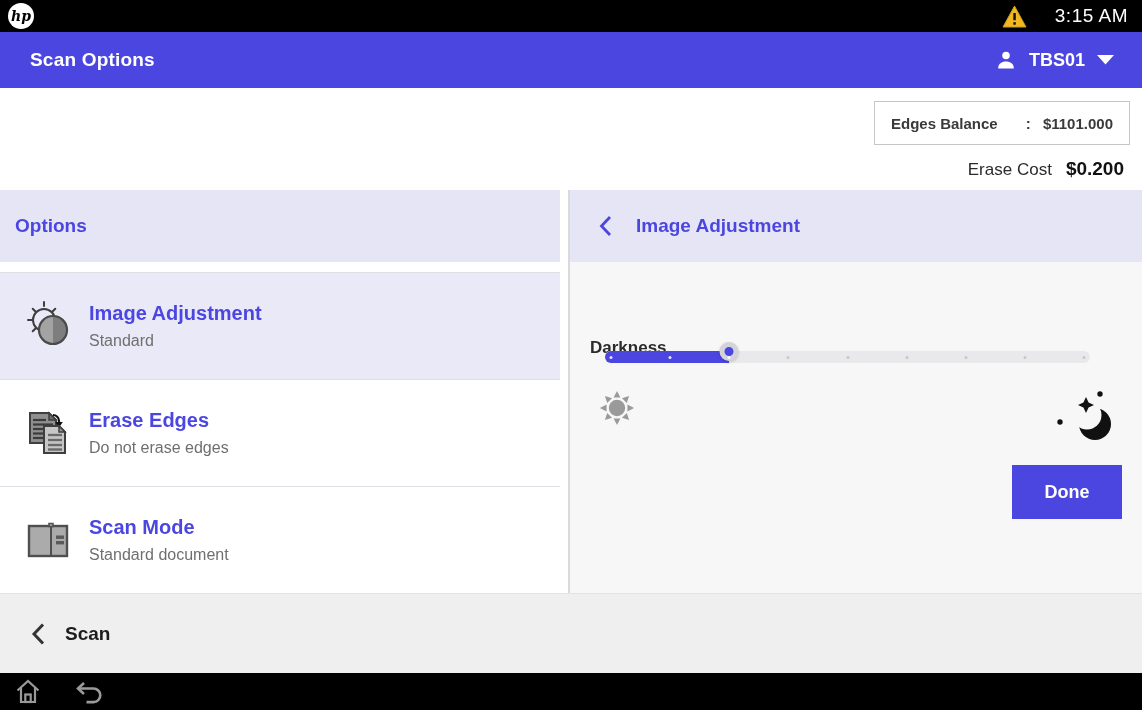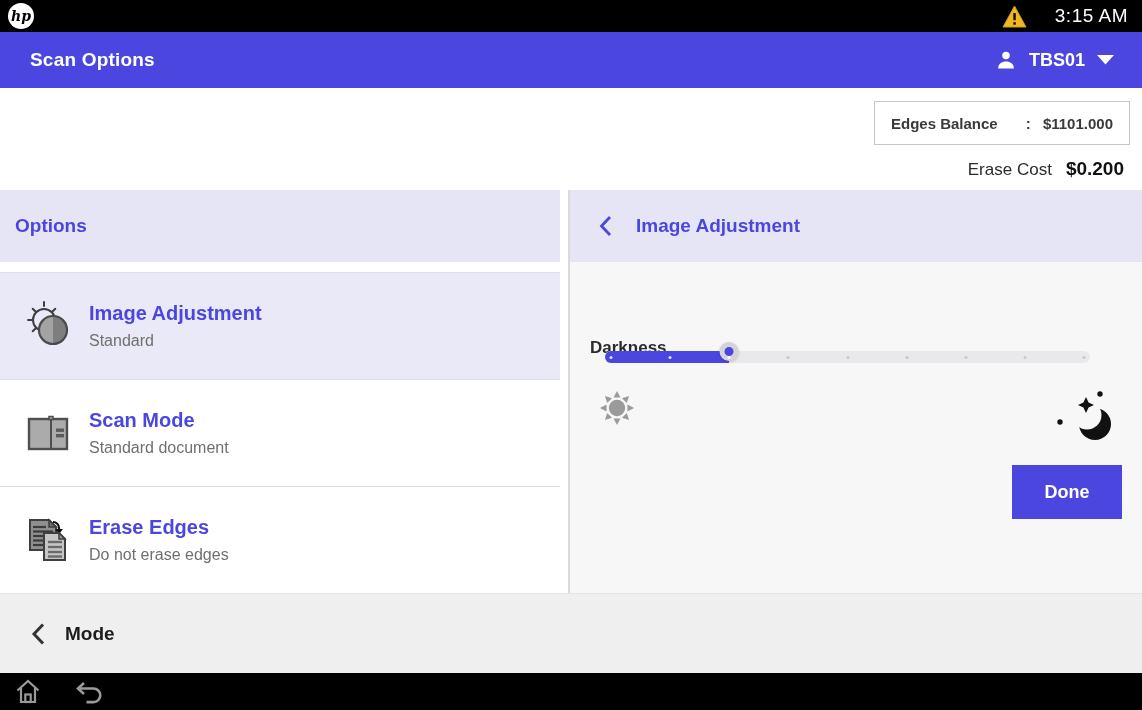--- a/index.html
+++ b/index.html
@@ -145,36 +145,20 @@
         </g>
         <circle cx="24" cy="22" r="11" fill="none" stroke="#3d3d3d" stroke-width="2"></circle>
         <path d="M33 18 a14 14 0 0 0 0 28 z" fill="#a3a3a3"></path>
         <path d="M33 18 a14 14 0 0 1 0 28 z" fill="#7e7e7e"></path>
         <circle cx="33" cy="32" r="14" fill="none" stroke="#4a4a4a" stroke-width="2.2"></circle>
       </svg>
     </span>
     <div>
       <div class="option-title">Image Adjustment</div>
       <div class="option-subtitle">Standard</div>
-    </div>
-  </div>
-
-  <div class="option-item">
-    <span class="option-icon">
-      <svg width="56" height="56" viewBox="0 0 56 56">
-        <rect x="9" y="14" width="38" height="30" fill="#ababab" stroke="#4f4f4f" stroke-width="2.4"></rect>
-        <line x1="31" y1="14" x2="31" y2="44" stroke="#4f4f4f" stroke-width="2"></line>
-        <rect x="29" y="11.5" width="4" height="3" fill="#ababab" stroke="#4f4f4f" stroke-width="1.5"></rect>
-        <rect x="36" y="23.5" width="8" height="3.4" fill="#5a5a5a"></rect>
-        <rect x="36" y="29" width="8" height="3.4" fill="#5a5a5a"></rect>
-      </svg>
-    </span>
-    <div>
-      <div class="option-title">Scan Mode</div>
-      <div class="option-subtitle">Standard document</div>
     </div>
   </div>
 
   <div class="option-item">
     <span class="option-icon">
       <svg width="56" height="56" viewBox="0 0 56 56">
         <path d="M10 8 h19 l7 7 v23 h-26 z" fill="#8f8f8f" stroke="#3f3f3f" stroke-width="2"></path>
         <path d="M29 8 l7 7 h-7 z" fill="#6c6c6c" stroke="#3f3f3f" stroke-width="1.5"></path>
         <g stroke="#3c3c3c" stroke-width="2.2">
           <line x1="13" y1="15" x2="26" y2="15"></line>
@@ -193,20 +177,36 @@
           <line x1="28" y1="40" x2="42" y2="40"></line>
             <line x1="28" y1="44.5" x2="42" y2="44.5"></line>
         </g>
       </svg>
     </span>
     <div>
       <div class="option-title">Erase Edges</div>
       <div class="option-subtitle">Do not erase edges</div>
     </div>
   </div>
+
+  <div class="option-item">
+    <span class="option-icon">
+      <svg width="56" height="56" viewBox="0 0 56 56">
+        <rect x="9" y="14" width="38" height="30" fill="#ababab" stroke="#4f4f4f" stroke-width="2.4"></rect>
+        <line x1="31" y1="14" x2="31" y2="44" stroke="#4f4f4f" stroke-width="2"></line>
+        <rect x="29" y="11.5" width="4" height="3" fill="#ababab" stroke="#4f4f4f" stroke-width="1.5"></rect>
+        <rect x="36" y="23.5" width="8" height="3.4" fill="#5a5a5a"></rect>
+        <rect x="36" y="29" width="8" height="3.4" fill="#5a5a5a"></rect>
+      </svg>
+    </span>
+    <div>
+      <div class="option-title">Scan Mode</div>
+      <div class="option-subtitle">Standard document</div>
+    </div>
+  </div>
   <div class="left-scrollbar"></div>
 </div>
 
 <div class="panel-divider"></div>
 
 <div class="right-panel">
   <div class="panel-header">
     <span style="display:flex">
       <svg width="14" height="22" viewBox="0 0 14 22">
           <path d="M12 2 L3.5 11 L12 20" fill="none" stroke="#4c46e0" stroke-width="2.8"></path>
@@ -265,21 +265,21 @@
   </div>
 </div>
 
 <div class="footer">
   <div class="back-button">
     <span style="display:flex">
       <svg width="15" height="24" viewBox="0 0 15 24">
           <path d="M13 2.5 L4 12 L13 21.5" fill="none" stroke="#333" stroke-width="3"></path>
         </svg>
     </span>
-    <span class="back-label">Mode</span>
+    <span class="back-label">Scan</span>
   </div>
 </div>
 
 <div class="nav-bar">
   <span class="nav-icon" style="margin-left:15px">
     <svg width="26" height="25" viewBox="0 0 26 25" fill="none" stroke="#9a9a9a" stroke-width="2.2">
       <path d="M2.5 11.5 L13 2 L23.5 11.5"></path>
       <path d="M6 9 V23 H20 V9"></path>
       <rect x="10.3" y="15.5" width="5.4" height="7.5"></rect>
     </svg>

